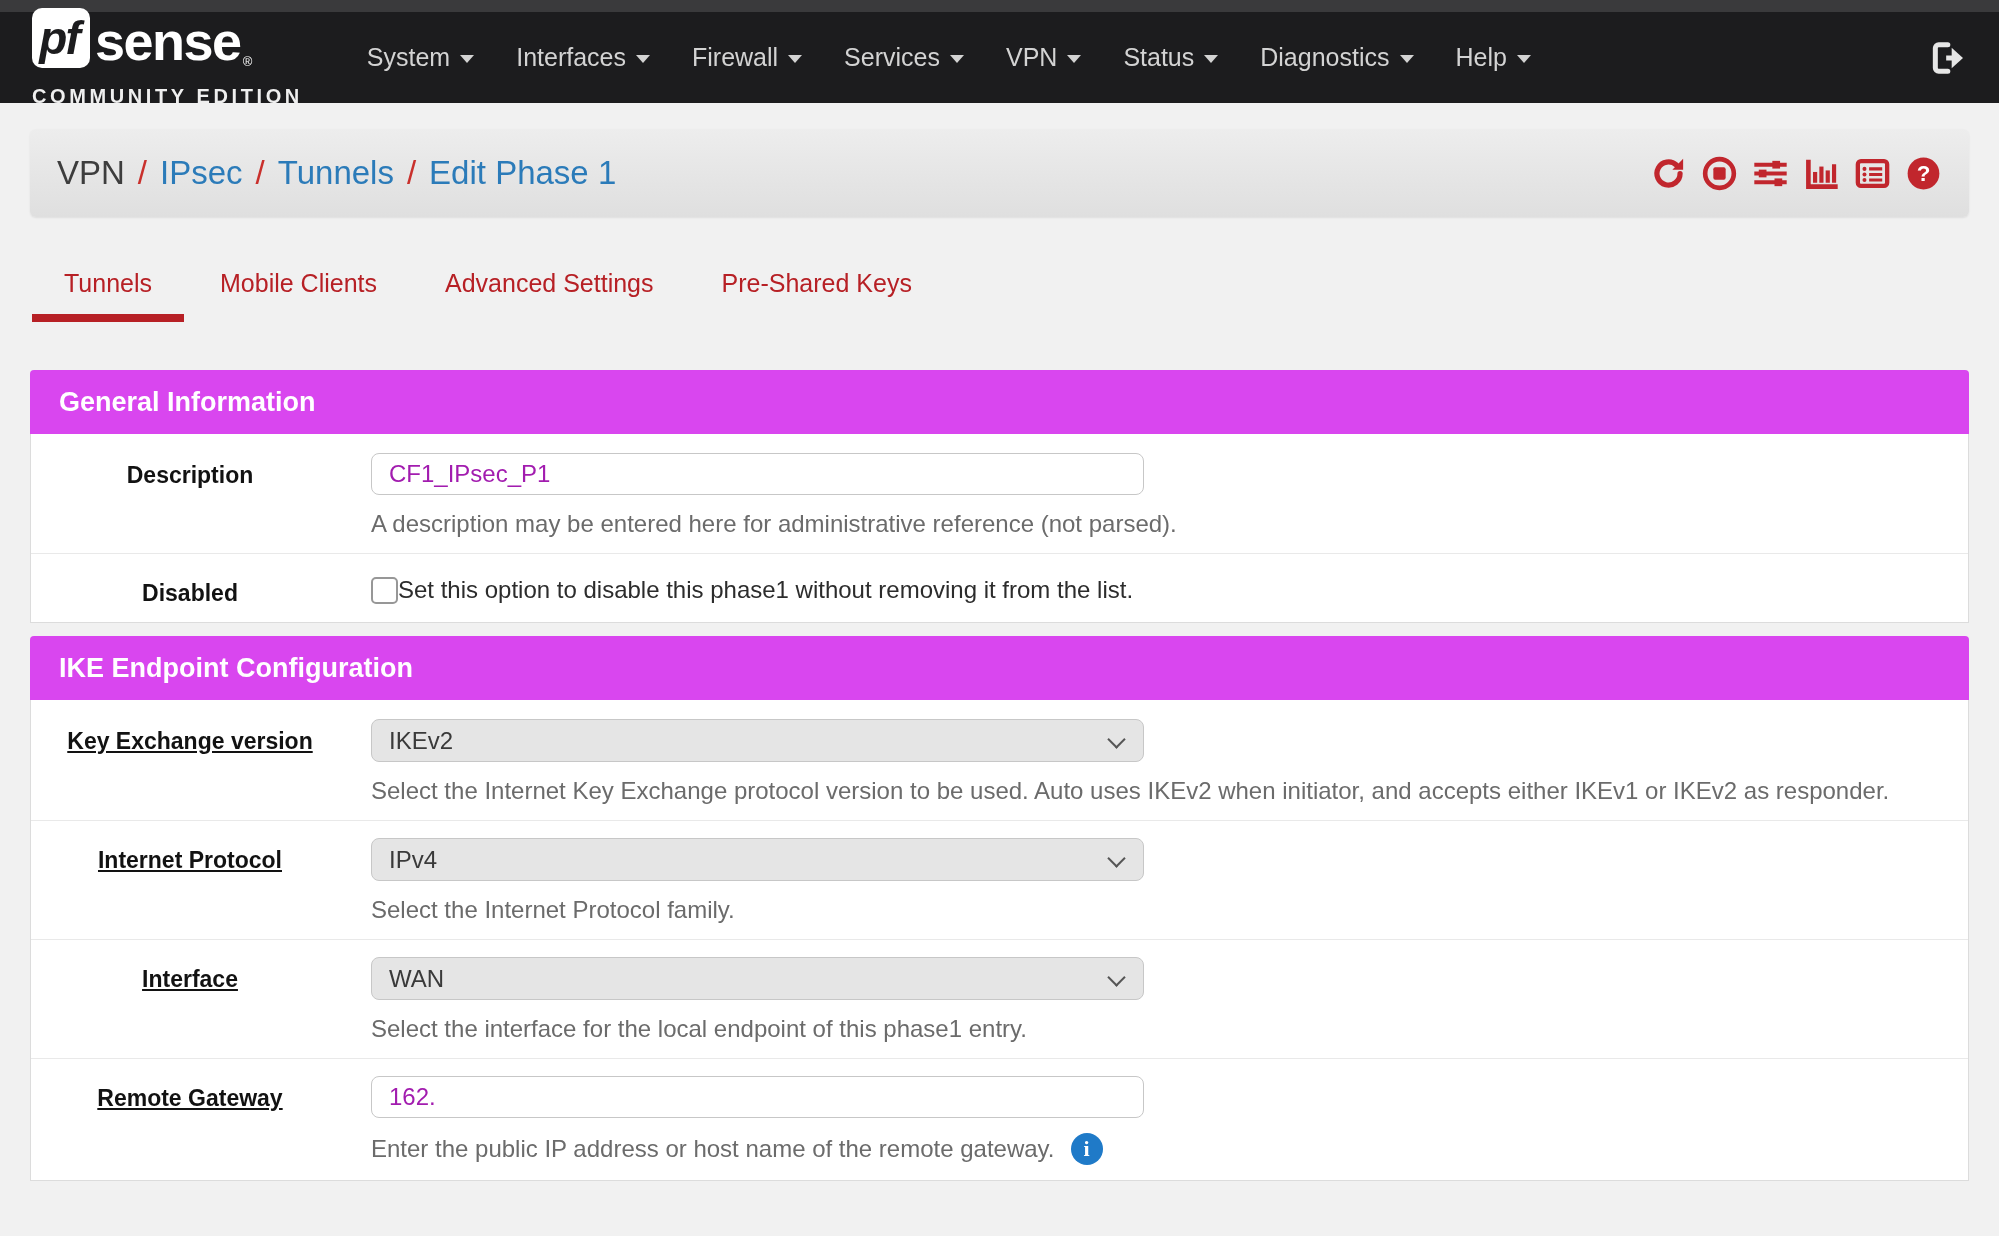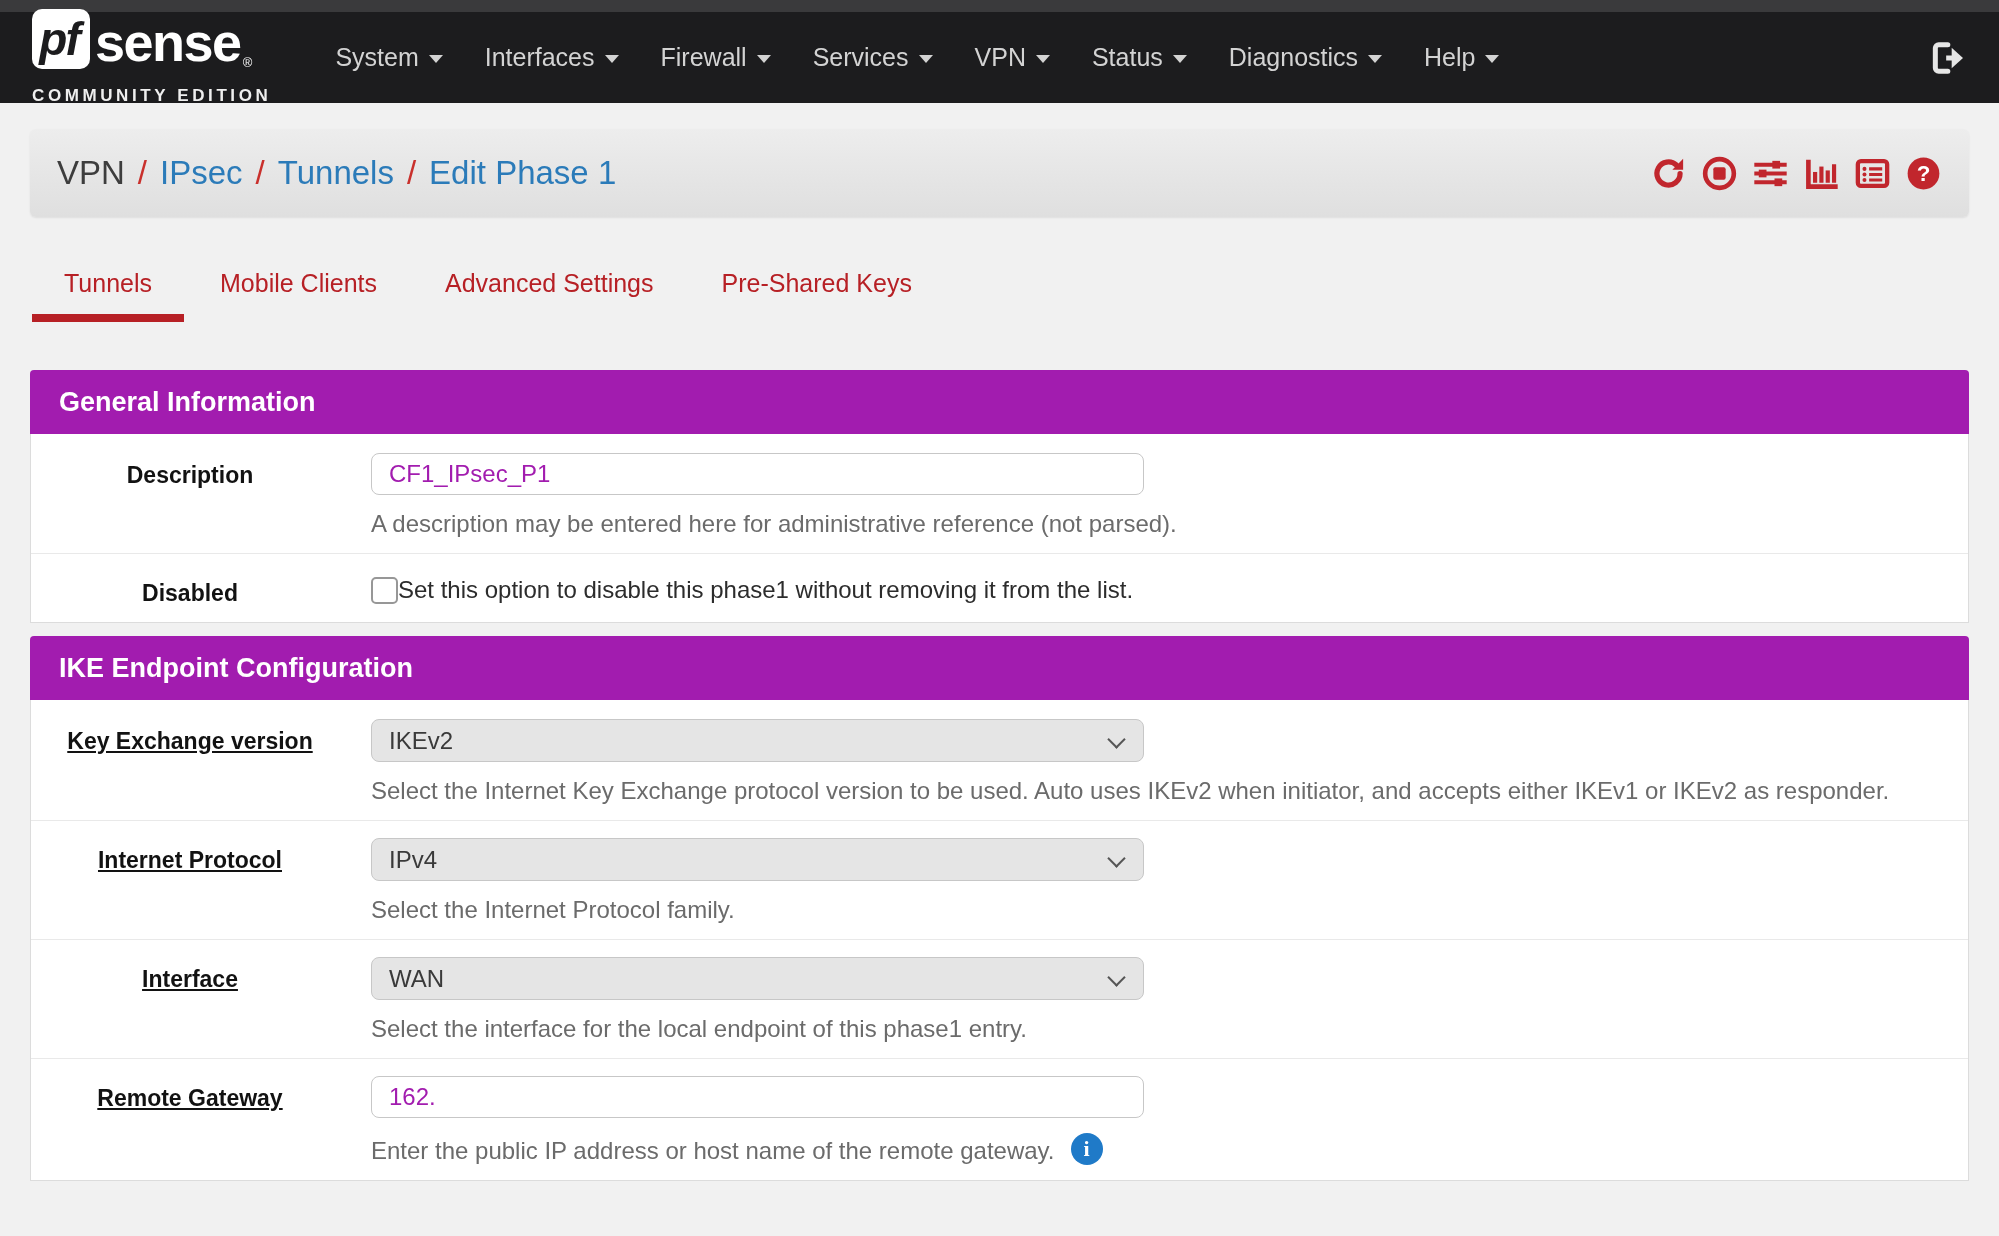--- a/index.html
+++ b/index.html
@@ -8,21 +8,21 @@
 
   
   .top-strip { height:12px; background:#3a3a3c; }
   .navbar { height:91px; background:#1c1c1e; display:flex; align-items:center; padding:0 32px; }
   .brand { display:flex; flex-direction:column; margin-right:64px; cursor:pointer; }
   .brand-row { display:flex; align-items:flex-end; }
   .pf-box { width:58px; height:60px; background:#fff; border-radius:10px; display:flex; align-items:center; justify-content:center; }
   .pf-box span { font-style:italic; font-weight:bold; font-size:46px; color:#1c1c1e; letter-spacing:-2px; padding-right:4px; }
   .sense { color:#fff; font-weight:bold; font-size:54px; letter-spacing:-1.5px; margin-left:5px; line-height:1; }
   .reg { color:#fff; font-size:13px; margin-left:2px; line-height:1; }
-  .edition { color:#efefef; font-size:17px; font-weight:bold; letter-spacing:3.6px; margin-top:17px; white-space:nowrap; }
+  .edition { color:#efefef; font-size:20px; font-weight:bold; letter-spacing:3.6px; margin-top:17px; white-space:nowrap; }
   .nav-items { display:flex; align-items:center; gap:42px; }
   .nav-item { display:flex; align-items:center; gap:10px; color:#d3d3d3; font-size:25px; cursor:pointer; white-space:nowrap; }
   .caret-down { width:0; height:0; border-left:7px solid transparent; border-right:7px solid transparent; border-top:8px solid #d3d3d3; margin-top:3px; }
   .logout { margin-left:auto; cursor:pointer; display:flex; align-items:center; }
 
   
   .crumb-panel { margin:26px 30px 0; height:88px; background:linear-gradient(#ededed,#dfdfdf); border-radius:6px; display:flex; align-items:center; padding:0 27px; box-shadow:0 1px 2px rgba(0,0,0,.08); }
   .crumb { font-size:33px; display:flex; align-items:baseline; gap:13px; }
   .crumb-root { color:#3d3d3d; }
   .crumb-sep { color:#c9302c; }
@@ -32,31 +32,31 @@
 
   
   .tabs { margin:52px 30px 0; display:flex; }
   .tab { position:relative; font-size:25px; color:#b72025; padding:0 34px 24px; cursor:pointer; white-space:nowrap; }
   .tab.active::after { content:""; position:absolute; left:2px; right:2px; bottom:0; height:8px; background:#b72025; }
 
   
   .section { margin:0 30px; }
   .section.first { margin-top:48px; }
   .section.second { margin-top:13px; }
-  .section-header { background:#a21caf; color:#fff; font-weight:bold; font-size:27px; padding:17px 29px 16px; border-radius:4px 4px 0 0; }
+  .section-header { background:#d946ef; color:#fff; font-weight:bold; font-size:27px; padding:17px 29px 16px; border-radius:4px 4px 0 0; }
   .section-body { background:#fff; border:1px solid #dcdcdc; border-top:none; padding-top:2px; }
   .form-row { display:flex; padding:17px 28px 15px; border-bottom:1px solid #e9e9e9; }
   .form-row:last-child { border-bottom:none; }
   .row-label { width:262px; flex-shrink:0; text-align:center; font-weight:bold; font-size:23px; color:#121212; padding-top:9px; }
   .row-label.u { text-decoration:underline; }
   .row-content { margin-left:50px; }
   .text-input { width:773px; height:42px; border:1.5px solid #c7c7c7; border-radius:8px; background:#fff; font-family:"Liberation Sans", sans-serif; font-size:24px; color:#a21caf; padding:0 17px; outline:none; }
   .select-box { width:773px; height:43px; border:1.5px solid #c7c7c7; border-radius:8px; background:#e5e5e5; display:flex; align-items:center; padding:0 17px; font-size:24px; color:#3a3a3a; position:relative; cursor:pointer; }
   .chev { position:absolute; right:20px; top:13px; width:13px; height:13px; border-right:2.5px solid #555; border-bottom:2.5px solid #555; transform:rotate(45deg); }
-  .help { margin-top:15px; font-size:24px; color:#6b6b6b; display:flex; align-items:flex-end; gap:16px; }
+  .help { margin-top:15px; font-size:24px; color:#6b6b6b; display:flex; align-items:center; gap:16px; }
   .check-line { display:flex; align-items:center; font-size:24px; color:#2c2c2c; padding-top:5px; }
   .checkbox { appearance:none; -webkit-appearance:none; width:27px; height:27px; border:2px solid #979797; border-radius:5px; background:#fff; cursor:pointer; flex-shrink:0; }
   .static-val { font-size:24px; color:#2c2c2c; padding-top:9px; }
   .info-badge { width:32px; height:32px; border-radius:50%; background:#1f7ac8; color:#fff; display:inline-flex; align-items:center; justify-content:center; font-family:"Liberation Serif", serif; font-weight:bold; font-size:22px; cursor:pointer; flex-shrink:0; }
 </style>
 </head>
 <body>
 
 <div class="top-strip"></div>
 

